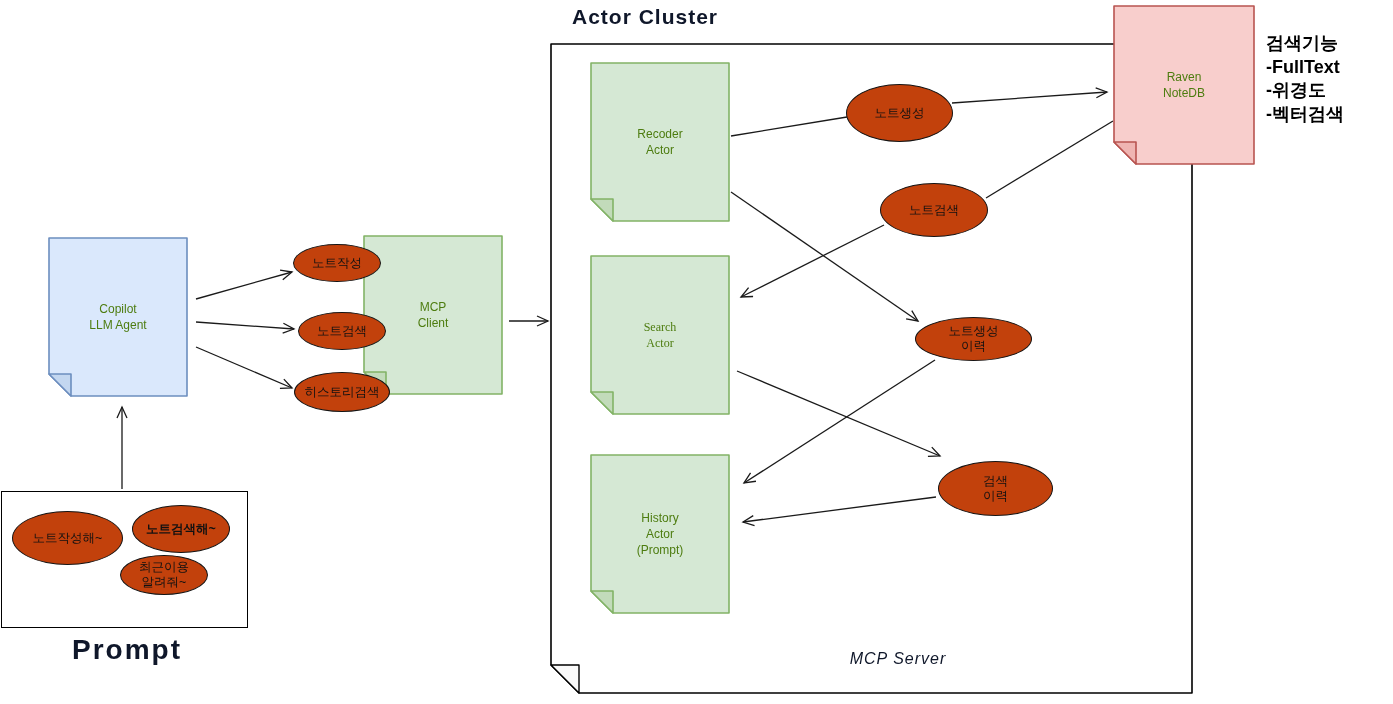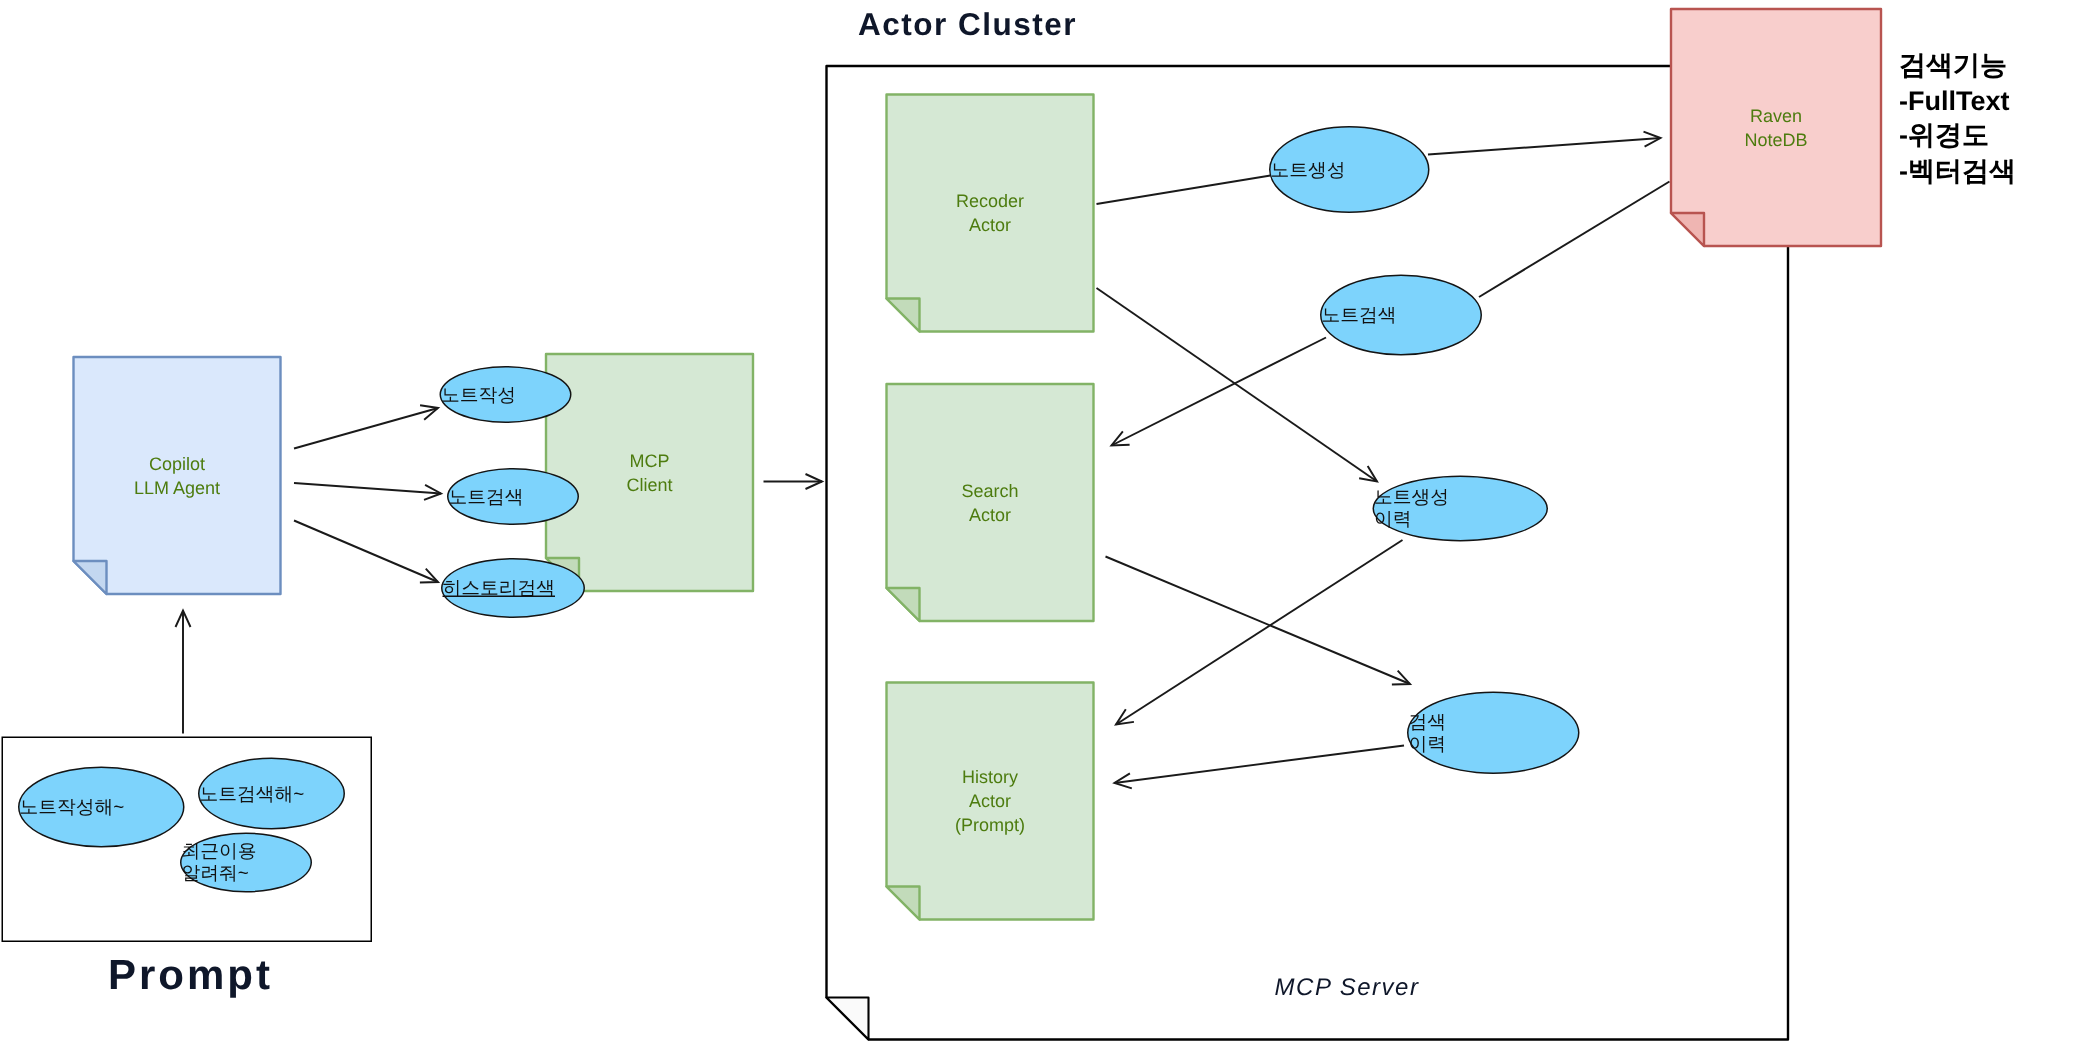--- a/index.html
+++ b/index.html
@@ -13,22 +13,22 @@
   .wires line{stroke:#1a1a1a;stroke-width:1.3;}
   .note{position:absolute;z-index:3;}
   .note svg{position:absolute;left:0;top:0;overflow:visible;}
   .note svg polygon{stroke-width:1.6;stroke-linejoin:round;}
   .note-text{
     position:absolute;left:0;top:0;right:0;bottom:0;z-index:1;
     display:flex;flex-direction:column;align-items:center;justify-content:center;
     font-size:12px;line-height:16px;text-align:center;color:#4d7c0f;
   }
   .ellipse{
-    position:absolute;z-index:4;background:#7dd3fc;border:1.4px solid #141414;border-radius:50%;
-    display:flex;flex-direction:column;align-items:flex-start;justify-content:center;
+    position:absolute;z-index:4;background:#c2410c;border:1.4px solid #141414;border-radius:50%;
+    display:flex;flex-direction:column;align-items:center;justify-content:center;
     text-align:center;font-size:12.5px;line-height:15px;color:#111;box-sizing:border-box;
   }
   .plainbox{position:absolute;z-index:1;background:#ffffff;border:1.6px solid #000;box-sizing:border-box;}
   .title{position:absolute;z-index:5;white-space:pre;color:#0f172a;}
   .title-cluster{font-size:21px;font-weight:600;letter-spacing:1px;}
   .title-server{font-size:16px;letter-spacing:1px;text-align:center;font-style:italic;}
   .title-prompt{font-size:28px;font-weight:600;letter-spacing:2px;}
   .annotation{position:absolute;z-index:5;font-size:18px;line-height:23.5px;font-weight:700;color:#000;}
 </style>
 </head>
@@ -92,21 +92,21 @@
     <svg width="140" height="160" viewBox="0 0 140 160">
       <polygon points="1,1 139,1 139,159 23,159 1,137" fill="#d5e8d4" stroke="#82b366"></polygon>
       <polygon points="1,137 23,137 23,159" fill="#c2dbba" stroke="#82b366"></polygon>
     </svg>
     <div class="note-text">
       <div>Recoder</div>
       <div>Actor</div>
     </div>
   </div>
 
-  <div class="note" style="left:590px;top:255px;width:140px;height:160px;">
+  <div class="note" style="left:590px;top:255px;width:140px;height:160px;font-family:Liberation Serif, serif;">
     <svg width="140" height="160" viewBox="0 0 140 160">
       <polygon points="1,1 139,1 139,159 23,159 1,137" fill="#d5e8d4" stroke="#82b366"></polygon>
       <polygon points="1,137 23,137 23,159" fill="#c2dbba" stroke="#82b366"></polygon>
     </svg>
     <div class="note-text">
       <div>Search</div>
       <div>Actor</div>
     </div>
   </div>
 
@@ -132,21 +132,21 @@
       <div>NoteDB</div>
     </div>
   </div>
 
   <div class="ellipse" style="left:293px;top:244px;width:88px;height:38px;">
     <span>노트작성</span>
   </div>
   <div class="ellipse" style="left:298px;top:312px;width:88px;height:38px;">
     <span>노트검색</span>
   </div>
-  <div class="ellipse" style="left:294px;top:372px;width:96px;height:40px;text-decoration:underline;">
+  <div class="ellipse" style="left:294px;top:372px;width:96px;height:40px;">
     <span>히스토리검색</span>
   </div>
 
   <div class="ellipse" style="left:846px;top:84px;width:107px;height:58px;">
     <span>노트생성</span>
   </div>
   <div class="ellipse" style="left:880px;top:183px;width:108px;height:54px;">
     <span>노트검색</span>
   </div>
   <div class="ellipse" style="left:915px;top:317px;width:117px;height:44px;">
@@ -154,21 +154,21 @@
     <div>이력</div>
   </div>
   <div class="ellipse" style="left:938px;top:461px;width:115px;height:55px;">
     <div>검색</div>
     <div>이력</div>
   </div>
 
   <div class="ellipse" style="left:12px;top:511px;width:111px;height:54px;">
     <span>노트작성해~</span>
   </div>
-  <div class="ellipse" style="left:132px;top:505px;width:98px;height:48px;">
+  <div class="ellipse" style="left:132px;top:505px;width:98px;height:48px;font-weight:bold;">
     <span>노트검색해~</span>
   </div>
   <div class="ellipse" style="left:120px;top:543px;width:88px;height:40px;margin-top:12px;">
     <div>최근이용</div>
     <div>알려줘~</div>
   </div>
 
   <div class="title title-cluster" style="left:572px;top:5px;">Actor Cluster</div>
   <div class="title title-server" style="left:798px;top:650px;width:200px;">MCP Server</div>
   <div class="title title-prompt" style="left:72px;top:634px;">Prompt</div>

